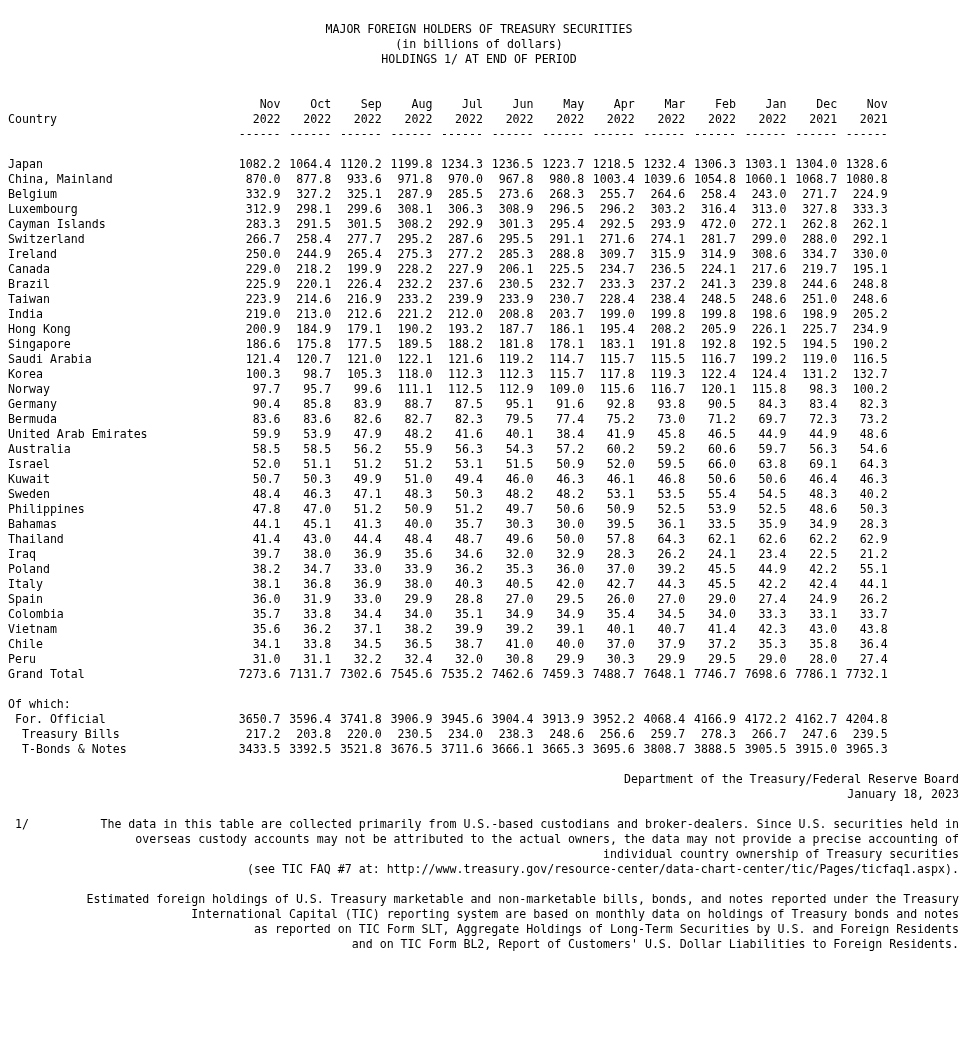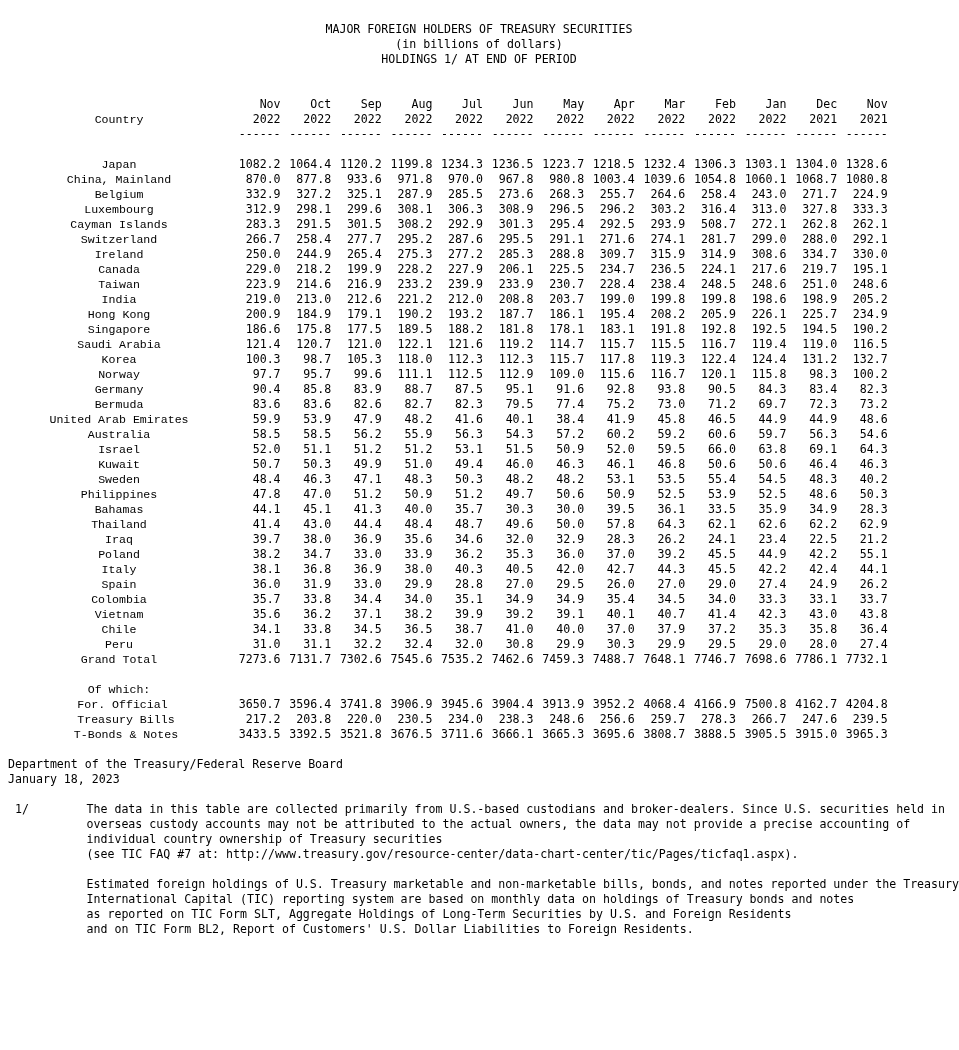--- a/index.html
+++ b/index.html
@@ -2,25 +2,25 @@
 <html><head>
 <meta charset="utf-8">
 <style>
   html, body { margin: 0; padding: 0; background: #ffffff; }
   body {
     width: 959px; height: 1050px; overflow: hidden;
     font-family: "DejaVu Sans Mono", "Liberation Mono", monospace;
     font-size: 11.6px; color: #000;
   }
   .doc { position: relative; padding: 22px 0 0 8px; }
-  .line { height: 15px; line-height: 15px; white-space: pre; }
+  .line { height: 15px; line-height: 15px; white-space: pre; text-align: right; }
   .center { text-align: center; width: 942px; }
   .tbl { border-collapse: collapse; }
   .tbl td { padding: 0; height: 15px; line-height: 15px; white-space: pre; }
-  .tbl td.lbl { width: 222px; text-align: center; font-family: Liberation Mono, monospace; }
+  .tbl td.lbl { width: 222px; text-align: left; }
   .tbl td.num { width: 50.6px; text-align: right; }
   .sp { height: 15px; }
   .note { display: flex; }
   .note .mark { width: 36px; white-space: pre; padding-left: 7px; }
   .note .txt { flex: 1; margin-left: 48px; }
 </style>
 </head>
 <body>
 
 <div class="doc">
@@ -153,21 +153,21 @@
           <td class="lbl">Cayman Islands</td>
           <td class="num">283.3</td>
           <td class="num">291.5</td>
           <td class="num">301.5</td>
           <td class="num">308.2</td>
           <td class="num">292.9</td>
           <td class="num">301.3</td>
           <td class="num">295.4</td>
           <td class="num">292.5</td>
           <td class="num">293.9</td>
-          <td class="num">508.7</td>
+          <td class="num">472.0</td>
           <td class="num">272.1</td>
           <td class="num">262.8</td>
           <td class="num">262.1</td>
         </tr>
         <tr>
           <td class="lbl">Switzerland</td>
           <td class="num">266.7</td>
           <td class="num">258.4</td>
           <td class="num">277.7</td>
           <td class="num">295.2</td>
@@ -207,20 +207,36 @@
           <td class="num">206.1</td>
           <td class="num">225.5</td>
           <td class="num">234.7</td>
           <td class="num">236.5</td>
           <td class="num">224.1</td>
           <td class="num">217.6</td>
           <td class="num">219.7</td>
           <td class="num">195.1</td>
         </tr>
         <tr>
+          <td class="lbl">Brazil</td>
+          <td class="num">225.9</td>
+          <td class="num">220.1</td>
+          <td class="num">226.4</td>
+          <td class="num">232.2</td>
+          <td class="num">237.6</td>
+          <td class="num">230.5</td>
+          <td class="num">232.7</td>
+          <td class="num">233.3</td>
+          <td class="num">237.2</td>
+          <td class="num">241.3</td>
+          <td class="num">239.8</td>
+          <td class="num">244.6</td>
+          <td class="num">248.8</td>
+        </tr>
+        <tr>
           <td class="lbl">Taiwan</td>
           <td class="num">223.9</td>
           <td class="num">214.6</td>
           <td class="num">216.9</td>
           <td class="num">233.2</td>
           <td class="num">239.9</td>
           <td class="num">233.9</td>
           <td class="num">230.7</td>
           <td class="num">228.4</td>
           <td class="num">238.4</td>
@@ -282,21 +298,21 @@
           <td class="num">121.4</td>
           <td class="num">120.7</td>
           <td class="num">121.0</td>
           <td class="num">122.1</td>
           <td class="num">121.6</td>
           <td class="num">119.2</td>
           <td class="num">114.7</td>
           <td class="num">115.7</td>
           <td class="num">115.5</td>
           <td class="num">116.7</td>
-          <td class="num">119.4</td>
+          <td class="num">199.2</td>
           <td class="num">119.0</td>
           <td class="num">116.5</td>
         </tr>
         <tr>
           <td class="lbl">Korea</td>
           <td class="num">100.3</td>
           <td class="num">98.7</td>
           <td class="num">105.3</td>
           <td class="num">118.0</td>
           <td class="num">112.3</td>
@@ -644,21 +660,21 @@
           <td class="num">3650.7</td>
           <td class="num">3596.4</td>
           <td class="num">3741.8</td>
           <td class="num">3906.9</td>
           <td class="num">3945.6</td>
           <td class="num">3904.4</td>
           <td class="num">3913.9</td>
           <td class="num">3952.2</td>
           <td class="num">4068.4</td>
           <td class="num">4166.9</td>
-          <td class="num">7500.8</td>
+          <td class="num">4172.2</td>
           <td class="num">4162.7</td>
           <td class="num">4204.8</td>
         </tr>
         <tr>
           <td class="lbl">  Treasury Bills</td>
           <td class="num">217.2</td>
           <td class="num">203.8</td>
           <td class="num">220.0</td>
           <td class="num">230.5</td>
           <td class="num">234.0</td>

